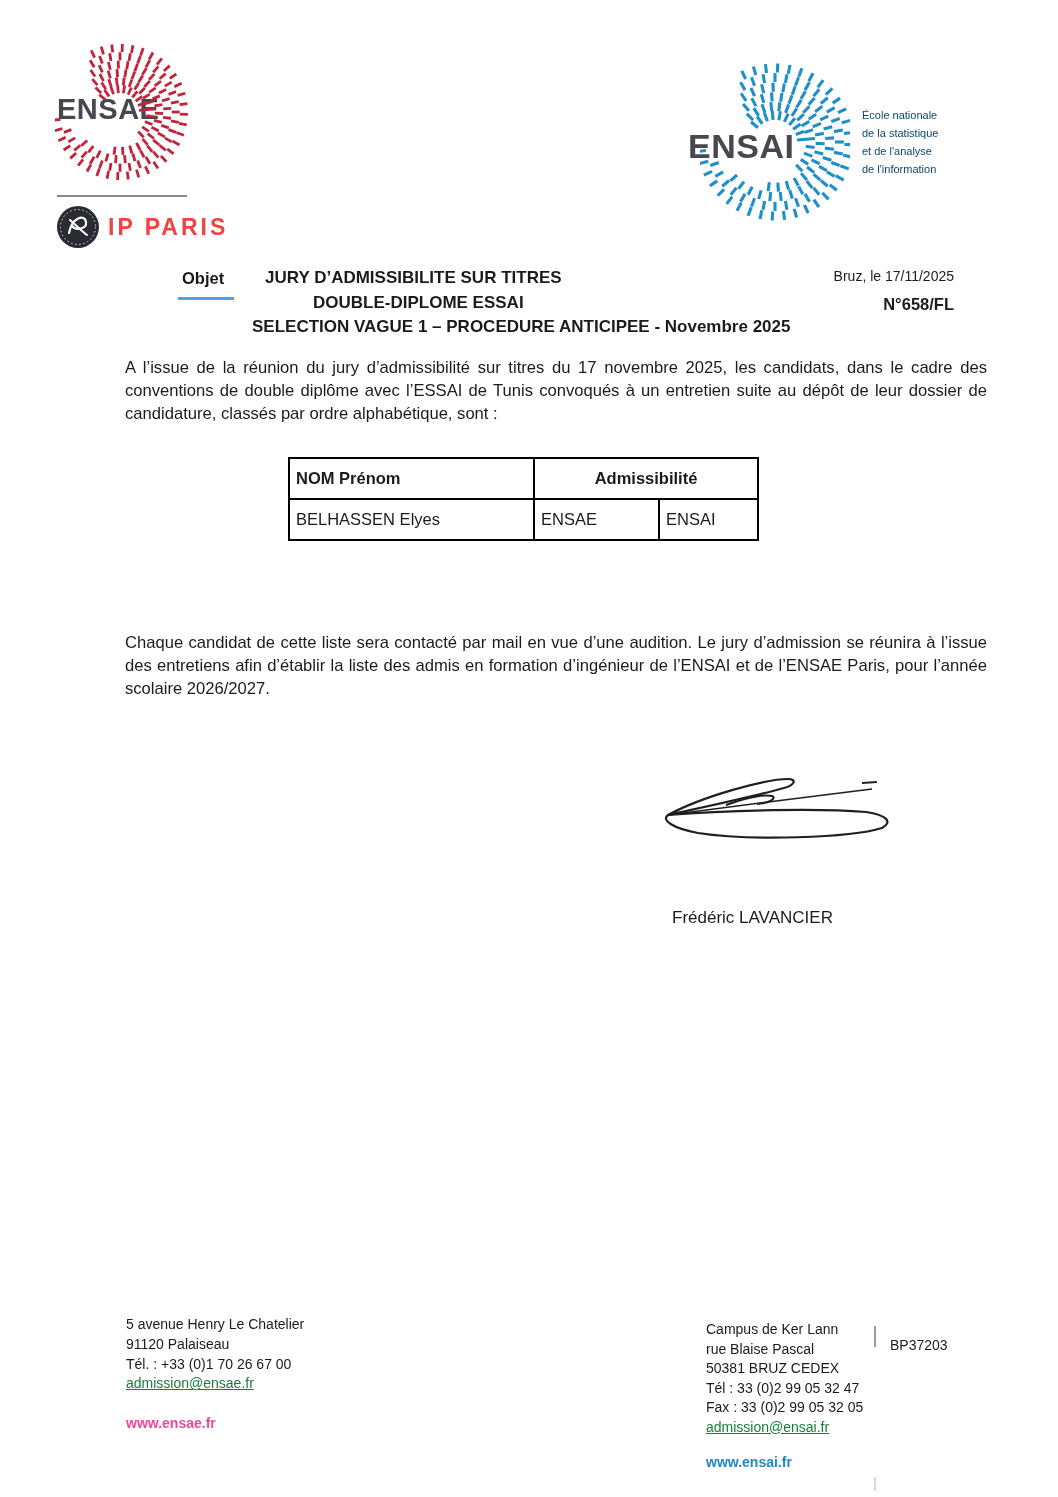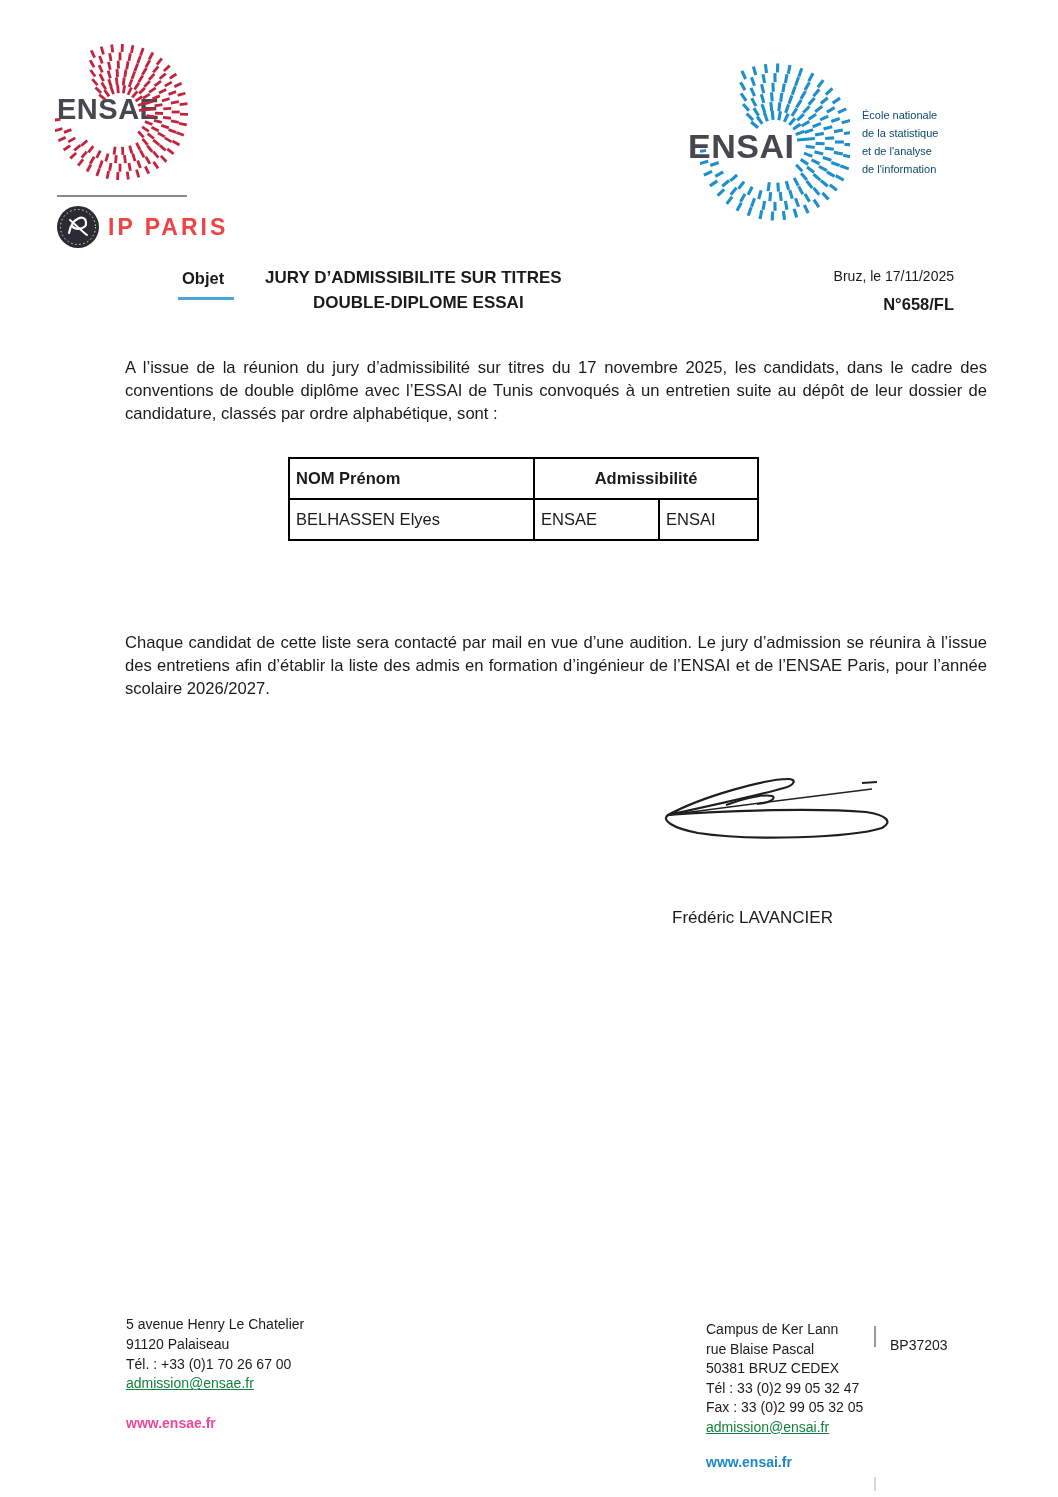--- a/index.html
+++ b/index.html
@@ -376,20 +376,21 @@
     <div>de la statistique</div>
     <div>et de l'analyse</div>
     <div>de l'information</div>
   </div>
 
   <div class="abs objet" style="left:182px; top:269px;">Objet</div>
   <div class="abs objet-underline" style="left:178px; top:297px; width:56px;"></div>
 
   <div class="abs title-line" style="left:265px; top:268px;">JURY D’ADMISSIBILITE SUR TITRES</div>
   <div class="abs title-line" style="left:313px; top:293px;">DOUBLE-DIPLOME ESSAI</div>
+  <div class="abs title-line" style="left:252px; top:317px;">SELECTION VAGUE 1 – PROCEDURE ANTICIPEE - Novembre 2025</div>
 
   <div class="abs date-line" style="right:104px; top:268px;">Bruz, le 17/11/2025</div>
   <div class="abs ref-line" style="right:104px; top:295px;">N°658/FL</div>
 
   <div class="abs para" style="left:125px; top:356px;">A l’issue de la réunion du jury d’admissibilité sur titres du 17 novembre 2025, les candidats, dans le cadre des conventions de double diplôme avec l’ESSAI de Tunis convoqués à un entretien suite au dépôt de leur dossier de candidature, classés par ordre alphabétique, sont :</div>
 
   <table class="admis abs" style="left:288px; top:457px;">
     <colgroup>
         <col style="width:245px">
         <col style="width:125px">

